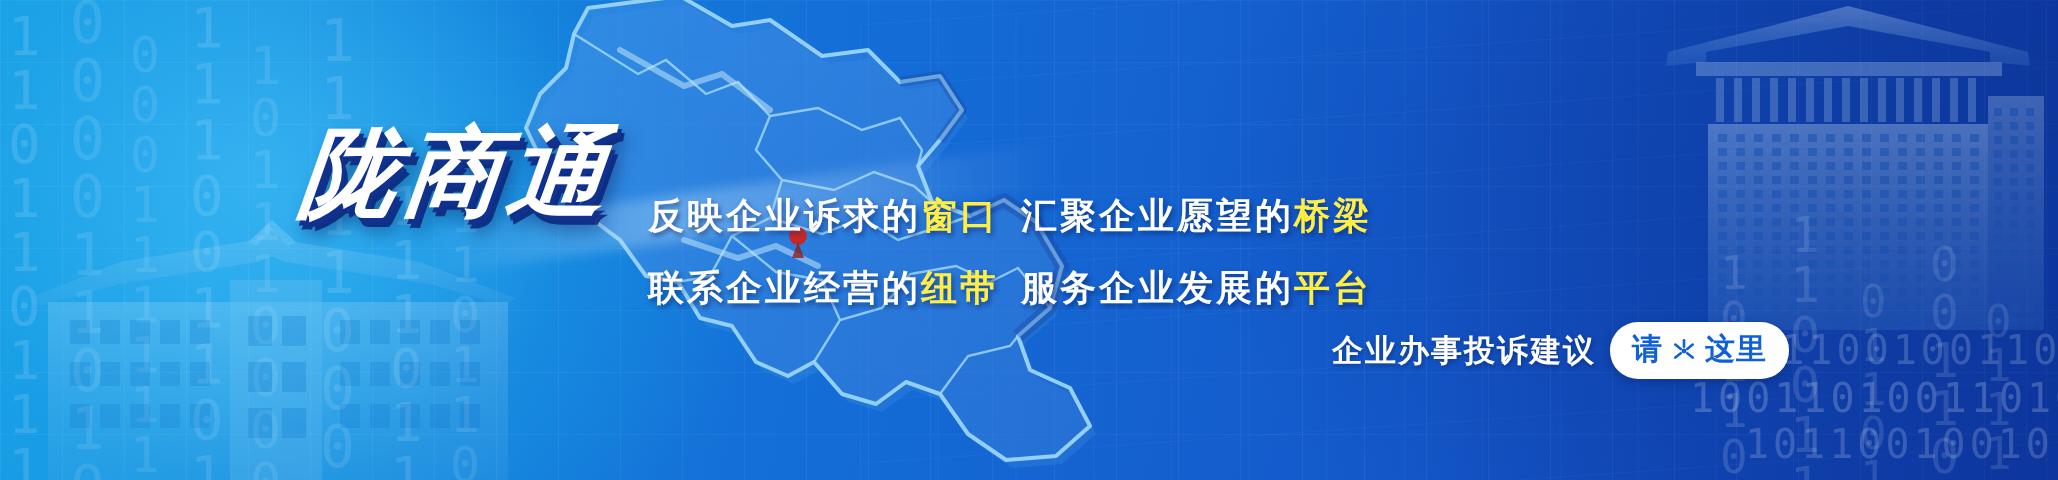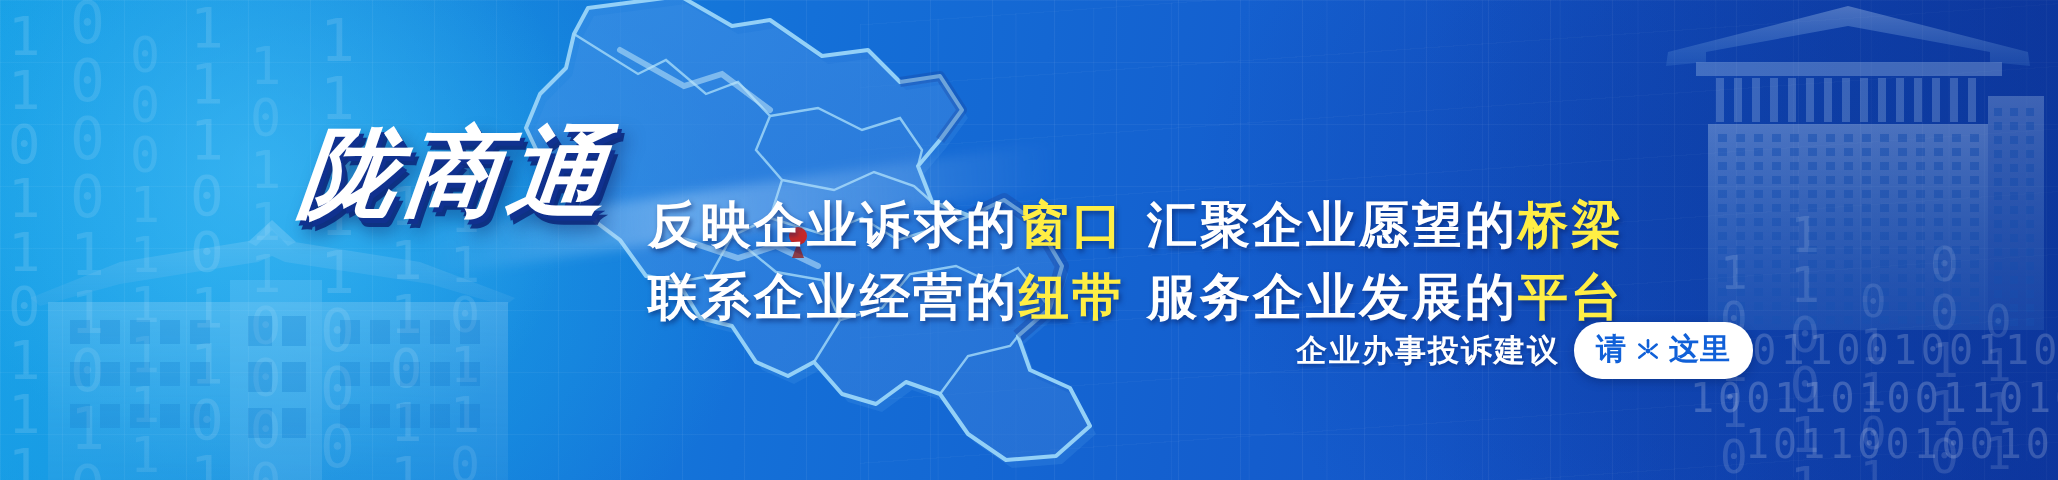--- a/index.html
+++ b/index.html
@@ -68,33 +68,33 @@
        4px 5px 0 #10318f,
        7px 9px 0 rgba(10,36,120,.85),
        10px 13px 18px rgba(5,20,80,.55);
     white-space:nowrap;
   }
 
   .slogan { position:absolute; left:648px; }
   .slogan-line {
     font-family:"DejaVu Sans", sans-serif;
     font-weight:bold;
-    font-size:50px;
+    font-size:36px;
     letter-spacing:3px;
     color:#ffffff;
     white-space:nowrap;
     text-shadow:2px 3px 5px rgba(6,28,92,.55);
   }
   .slogan-line.l1 { position:absolute; top:192px; }
   .slogan-line.l2 { position:absolute; top:264px; }
   .hl { color:#ffee44; }
   .gap { display:inline-block; width:22px; }
 
   .cta {
-    position:absolute; left:1296px; top:322px;
+    position:absolute; left:1332px; top:322px;
     display:flex; align-items:center; gap:14px;
     white-space:nowrap;
   }
   .cta-text {
     font-family:"DejaVu Sans", sans-serif;
     font-weight:bold; font-size:31px; letter-spacing:2px;
     color:#ffffff;
     text-shadow:1px 2px 4px rgba(6,28,92,.5);
   }
   .cta-pill {

